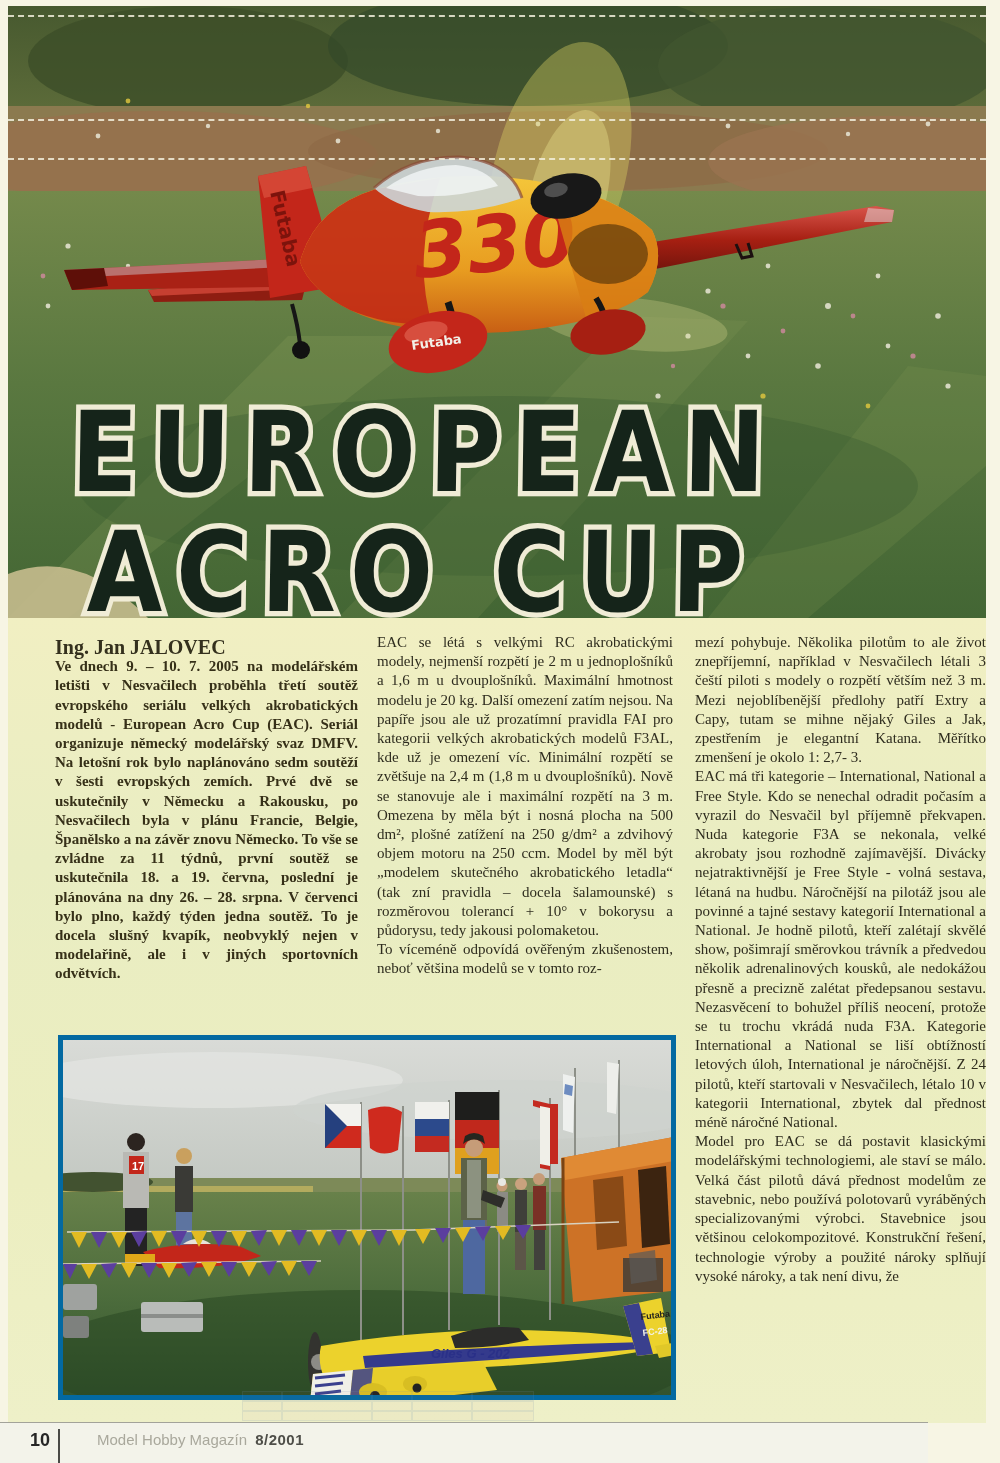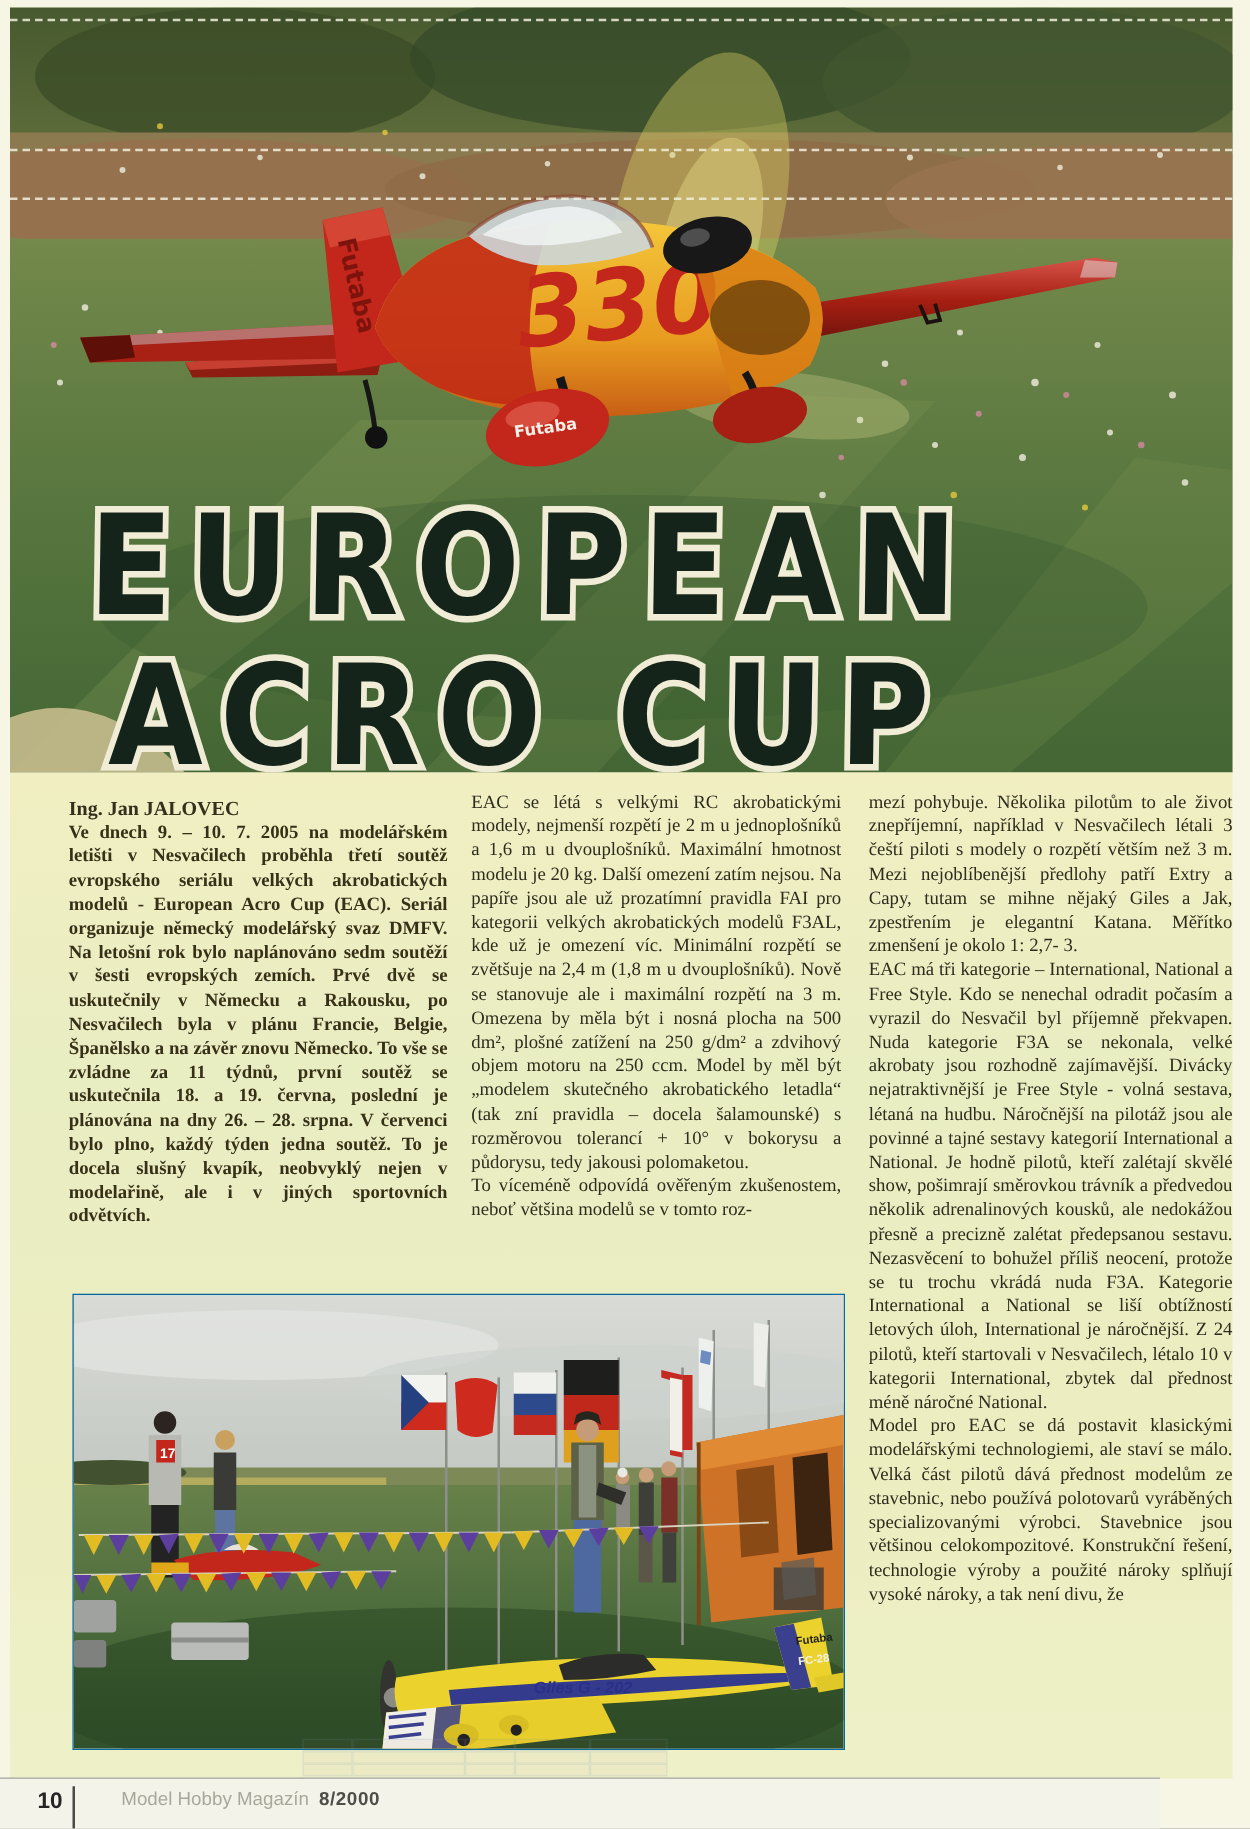--- a/index.html
+++ b/index.html
@@ -30,26 +30,26 @@
      text-shadow:0 0 4px rgba(240,236,214,.8);}
   .tline .fill{position:absolute;left:0;top:0;color:#15241a;}
   
   .body-bg{position:absolute;left:8px;top:618px;width:978px;height:805px;
      background:linear-gradient(180deg,#f1efc2 0%,#e9edc2 30%,#eceec0 70%,#eef0c8 100%);}
   .col{position:absolute;font-size:15px;line-height:19.2px;color:#2e2c1e;text-align:justify;}
   .col p{margin:0;}
   .col1{left:55px;top:638px;width:303px;}
   .col2{left:377px;top:633px;width:296px;}
   .col3{left:695px;top:633px;width:291px;}
-  .author{font-weight:bold;font-size:16px;margin:0 0 28px 0;color:#34301d;}
+  .author{font-weight:bold;font-size:20px;margin:0 0 28px 0;color:#34301d;}
   .lead{font-weight:bold;color:#363018;}
   .caption-italic{font-style:italic;margin-top:22px !important;line-height:20.5px;color:#35331f;}
   
   .field-photo{position:absolute;left:58px;top:1035px;width:618px;height:365px;
-     border:1px solid #0369a1;box-sizing:border-box;background:#cfd2cd;overflow:hidden;}
+     border:5px solid #0369a1;box-sizing:border-box;background:#cfd2cd;overflow:hidden;}
   
   .ghost-table{position:absolute;left:242px;top:1391px;width:292px;height:30px;opacity:.17;
      display:grid;grid-template-columns:40px 90px 40px 60px 62px;grid-auto-rows:10px;pointer-events:none;}
   .ghost-table div{border:1px solid #7d8ba8;background:rgba(200,120,110,.25);}
   
   .footer{position:absolute;left:0;top:1422px;width:928px;height:41px;background:#f3f3ea;
      border-top:1px solid #a3a39a;font-family:"Liberation Sans",sans-serif;}
   .footer-inner{position:absolute;left:30px;top:6px;display:flex;align-items:flex-start;}
   .page-num{font-size:18px;font-weight:bold;color:#252525;margin-right:8px;line-height:22px;}
   .footer-rule{width:2px;height:34px;background:#4a4a46;margin-right:9px;}
@@ -413,17 +413,17 @@
       <div></div>
       <div></div>
       <div></div>
   </div>
 
   <div class="footer">
     <div class="footer-inner">
       <span class="page-num">10</span>
       <span class="footer-rule"></span>
       <span class="mag-name">Model Hobby Magazín</span>
-      <span class="issue">8/2000</span>
+      <span class="issue">8/2001</span>
     </div>
   </div>
 
 </div>
 
 </body></html>

